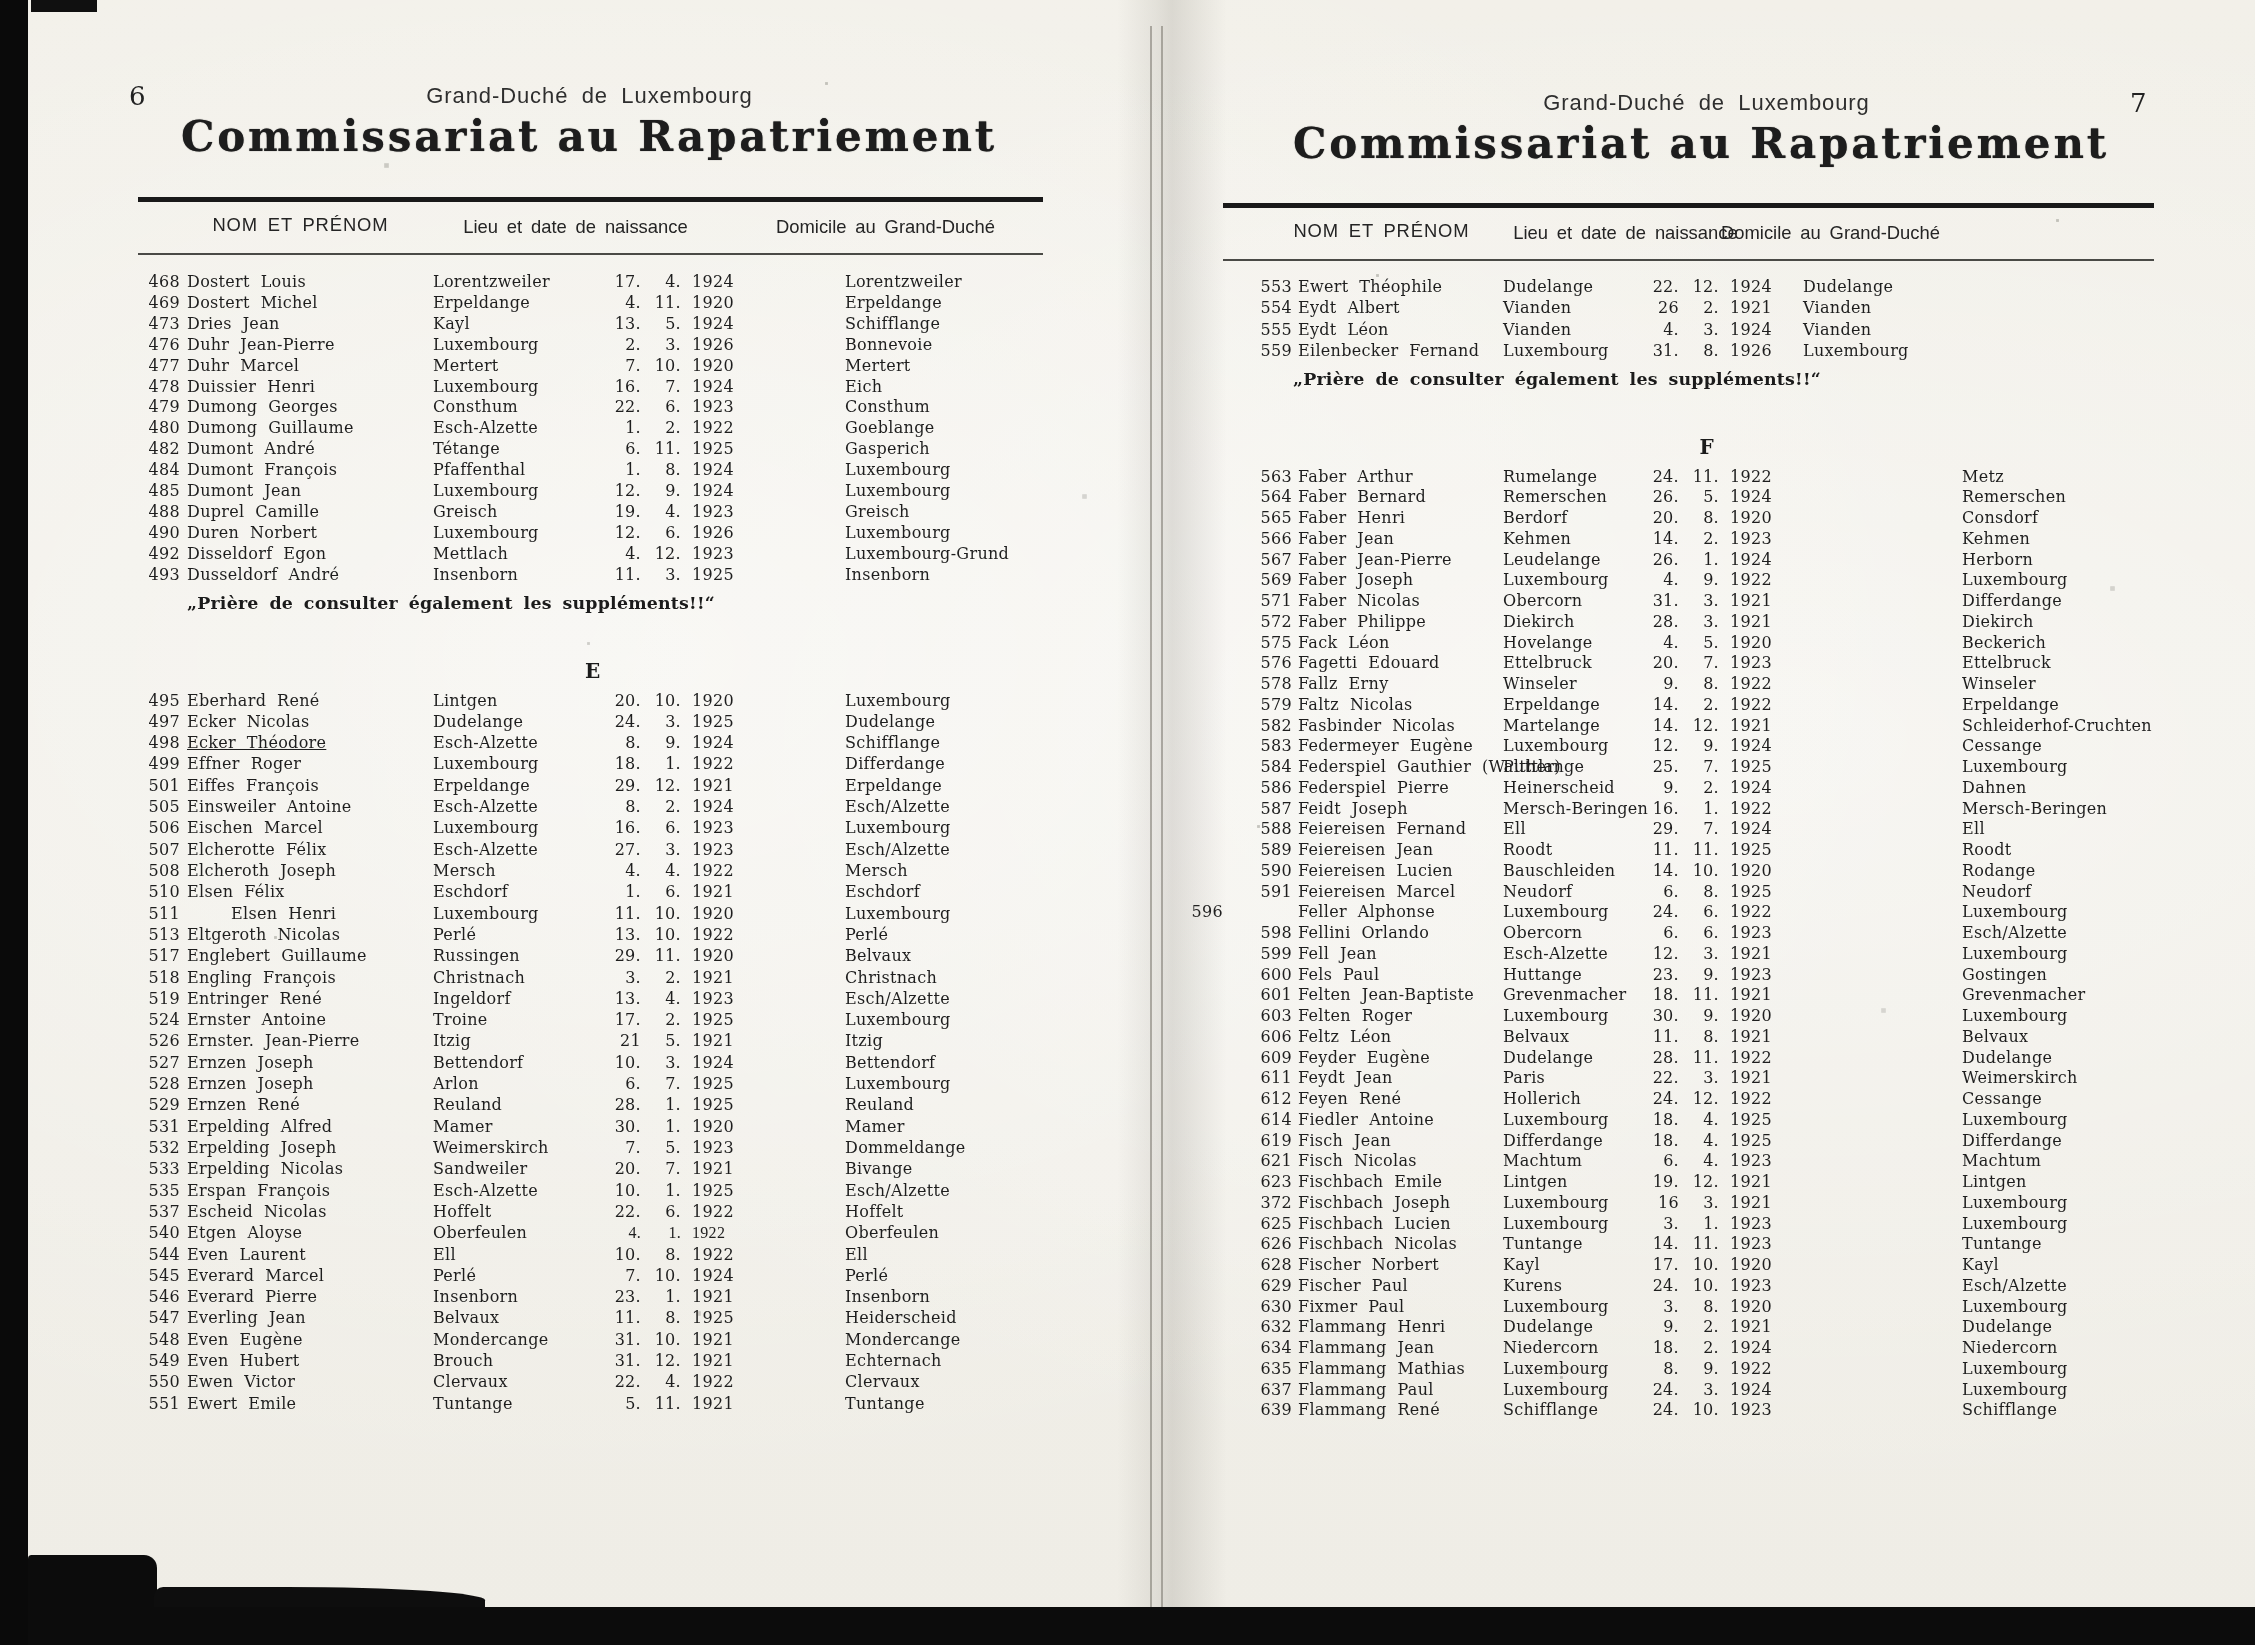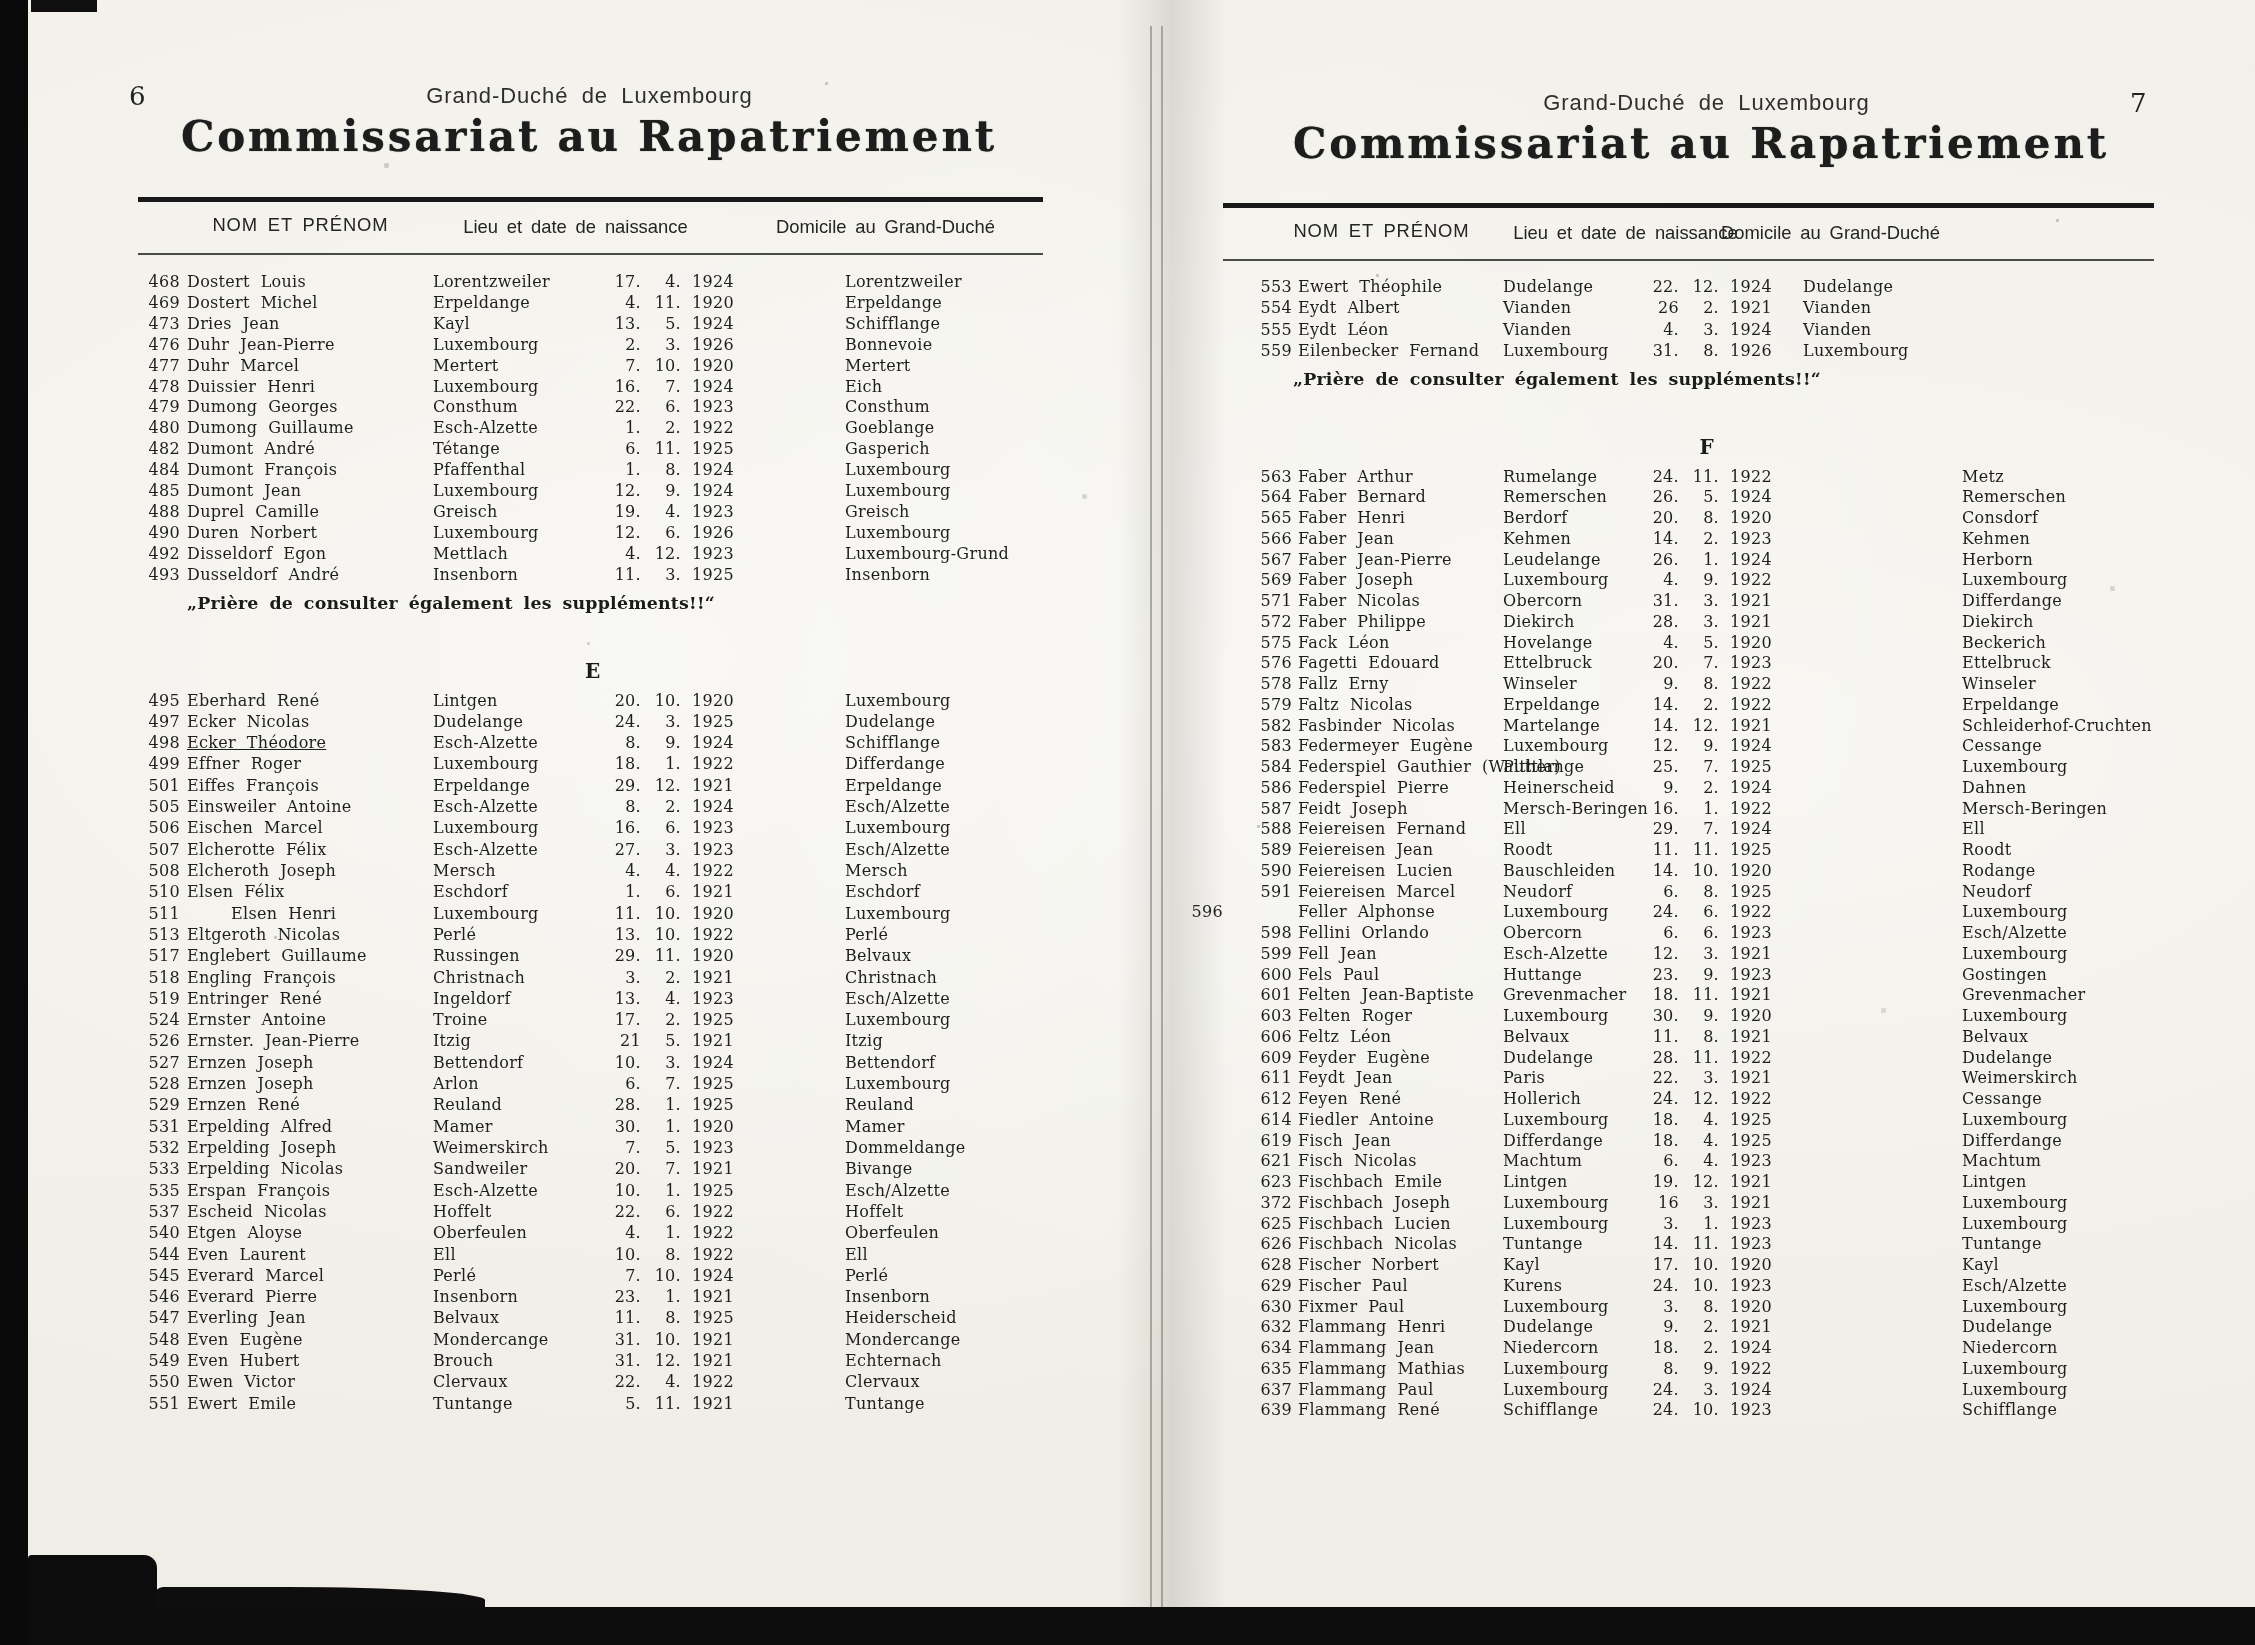--- a/index.html
+++ b/index.html
@@ -353,21 +353,21 @@
           <span class="cell cnum" style="left: 138px; width: 42px;">537</span>
           <span class="cell cname" style="left: 187px;">Escheid Nicolas</span>
           <span class="cell cplace" style="left: 433px;">Hoffelt</span>
           <span class="cell cdate" style="left: 595px;"><span class="d-day">22.</span><span class="d-mon">6.</span><span class="d-year">1922</span></span>
           <span class="cell cdom" style="left: 845px;">Hoffelt</span>
         </div>
         <div class="row" style="top: 1223px; height: 21px;">
           <span class="cell cnum" style="left: 138px; width: 42px;">540</span>
           <span class="cell cname" style="left: 187px;">Etgen Aloyse</span>
           <span class="cell cplace" style="left: 433px;">Oberfeulen</span>
-          <span class="cell cdate" style="left: 595px;"><span class="d-day">4.</span><span class="d-mon">1.</span><span class="d-year">1922</span></span>
+          <span class="cell cdate" style="left: 595px; font-family: Liberation Serif, serif;"><span class="d-day">4.</span><span class="d-mon">1.</span><span class="d-year">1922</span></span>
           <span class="cell cdom" style="left: 845px;">Oberfeulen</span>
         </div>
         <div class="row" style="top: 1245px; height: 21px;">
           <span class="cell cnum" style="left: 138px; width: 42px;">544</span>
           <span class="cell cname" style="left: 187px;">Even Laurent</span>
           <span class="cell cplace" style="left: 433px;">Ell</span>
           <span class="cell cdate" style="left: 595px;"><span class="d-day">10.</span><span class="d-mon">8.</span><span class="d-year">1922</span></span>
           <span class="cell cdom" style="left: 845px;">Ell</span>
         </div>
         <div class="row" style="top: 1266px; height: 21px;">

